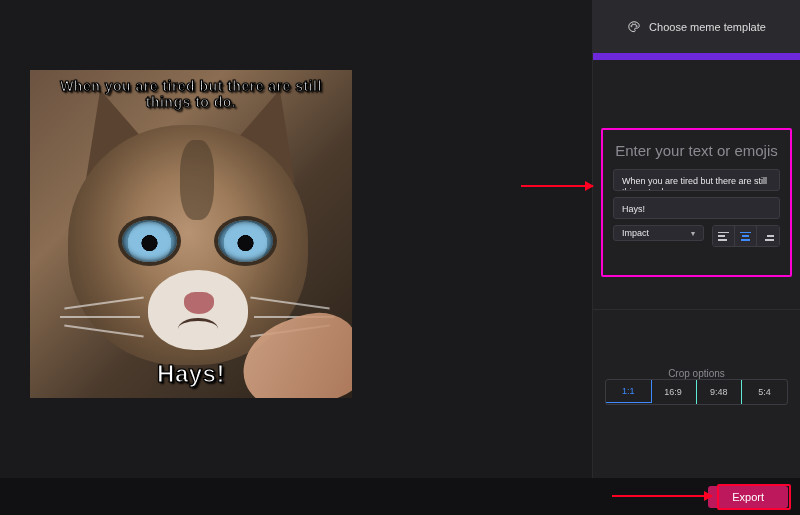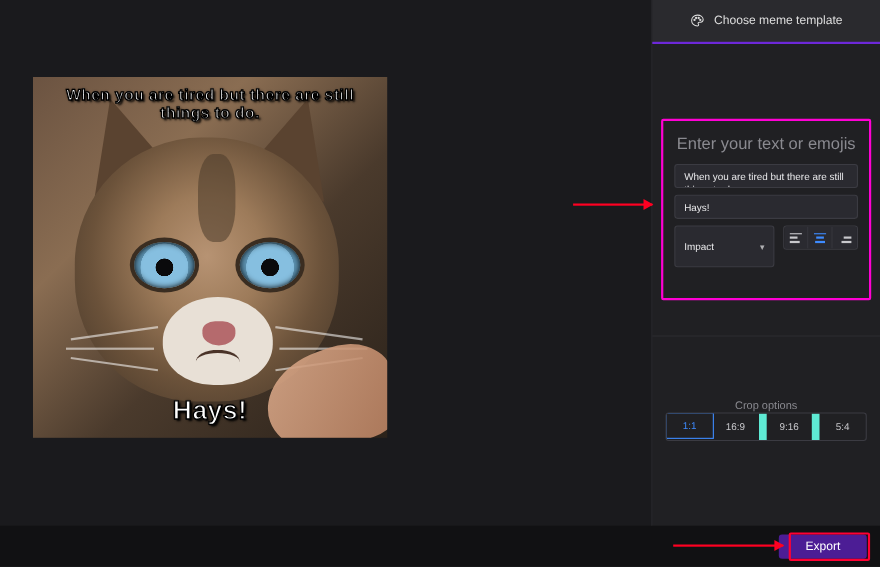--- a/index.html
+++ b/index.html
@@ -44,29 +44,29 @@
   .meme-text.bottom { bottom: 10px; font-size: 24px; }
 
   .side-panel {
     flex: 1 1 auto;
     background: #202023;
     display: flex;
     flex-direction: column;
     border-left: 1px solid #2a2a2e;
   }
   .side-header {
-    height: 40px;
+    height: 60px;
     background: #2a2a2e;
     display: flex;
     align-items: center;
     justify-content: center;
     gap: 8px;
     font-size: 11px;
     color: #ddd;
-    border-bottom: 2px solid #6d28d9;
+    border-bottom: 7px solid #6d28d9;
   }
   .palette-icon { width: 14px; height: 14px; }
 
   .text-section {
     margin: 68px 8px 10px 8px;
     border: 2px solid #ff00d4;
     border-radius: 2px;
     padding: 12px 10px 28px 10px;
     position: relative;
   }
@@ -91,21 +91,21 @@
   }
   .row { display: flex; gap: 8px; align-items: stretch; }
   .font-select {
     flex: 1 1 auto;
     background: #2a2a30;
     border: 1px solid #3b3b42;
     border-radius: 3px;
     padding: 0 8px;
     color: #e8e8ea;
     font-size: 9px;
-    height: 38px;
+    height: 16px;
     display: flex;
     align-items: center;
     justify-content: space-between;
   }
   .caret {
     font-size: 8px;
     opacity: 0.7;
   }
   .align-group {
     display: flex;
@@ -158,39 +158,39 @@
     border: 1px solid #3b3b42;
     border-radius: 3px;
     overflow: hidden;
   }
   .crop-opt {
     flex: 1 1 0;
     height: 24px;
     display:flex; align-items:center; justify-content:center;
     font-size: 9px;
     color:#c8c8cc;
-    border-right:7px solid #5eead4;
+    border-right:1px solid #5eead4;
     cursor:pointer;
   }
   .crop-opt:last-child{ border-right:none; }
   .crop-opt.selected { color:#3e8bff; border:1px solid #3e8bff; margin:-1px; z-index:1; }
 
   .footer {
     position:absolute;
     left:0; bottom:0;
     width:100%;
     height:37px;
     background:#111113;
     display:flex;
     align-items:center;
     justify-content:flex-end;
     padding-right:12px;
   }
   .export-btn {
-    background:#4c1d95;
+    background:#be185d;
     color:#fff;
     font-size:11px;
     padding: 5px 24px;
     border:none;
     border-radius:3px;
     cursor:pointer;
   }
   .export-highlight {
     position:absolute;
     right: 9px;
@@ -375,21 +375,21 @@
       </div>
     </div>
 
     <div class="divider"></div>
 
     <div class="crop-section">
       <div class="crop-title">Crop options</div>
       <div class="crop-grid">
         <div class="crop-opt selected">1:1</div>
         <div class="crop-opt">16:9</div>
-        <div class="crop-opt">9:16</div>
+        <div class="crop-opt">9:48</div>
         <div class="crop-opt">5:4</div>
       </div>
     </div>
   </div>
 </div>
 
 <div class="footer">
   <button class="export-btn">Export</button>
 </div>
 <div class="export-highlight"></div>

